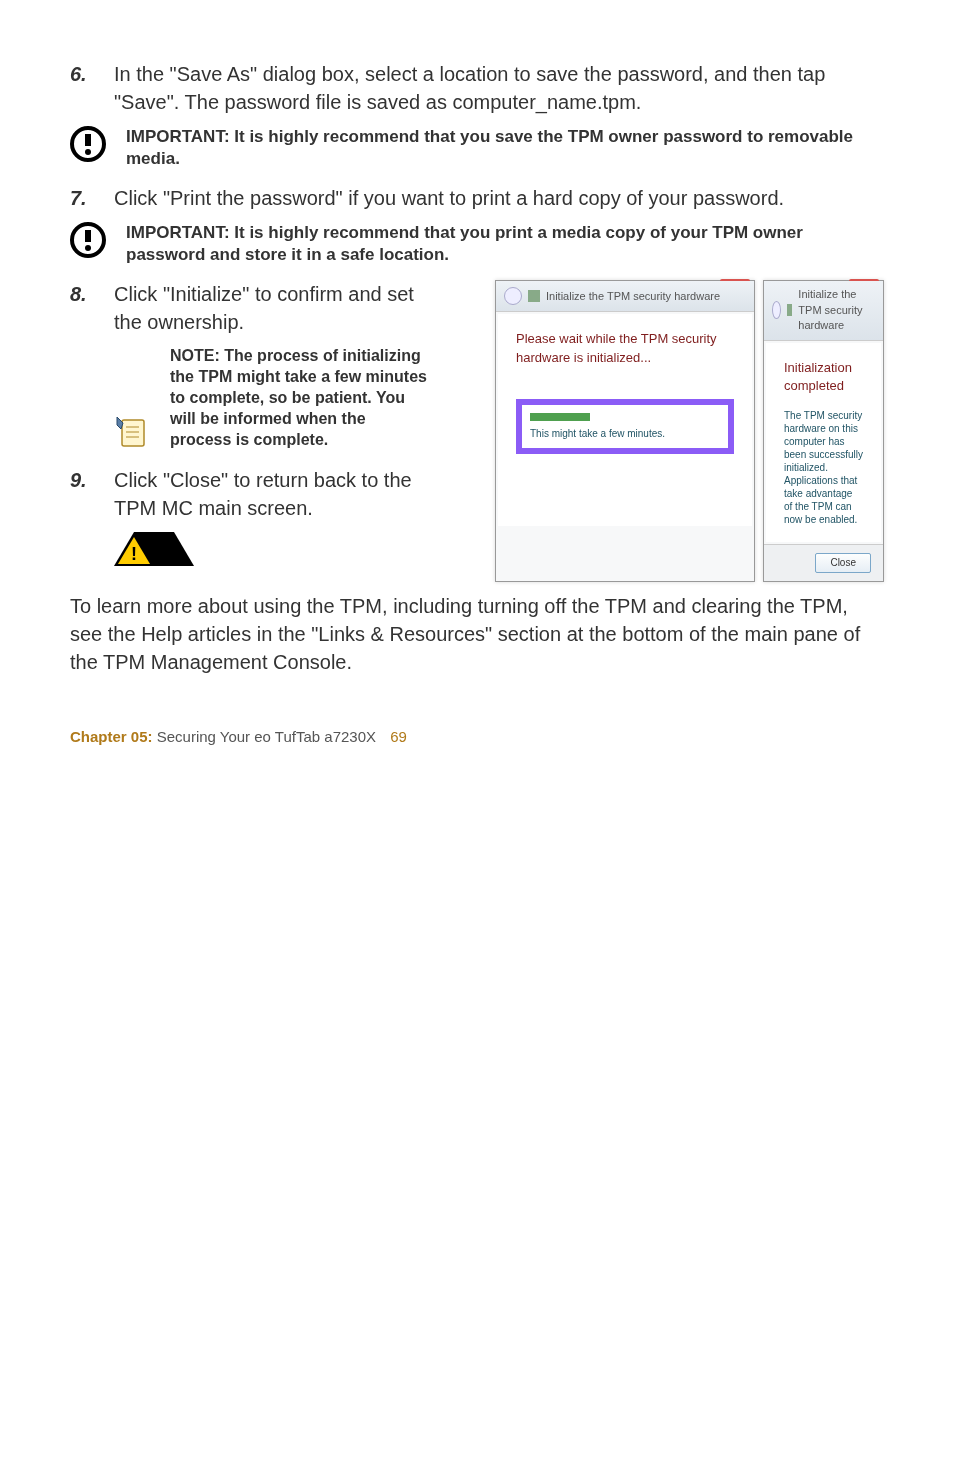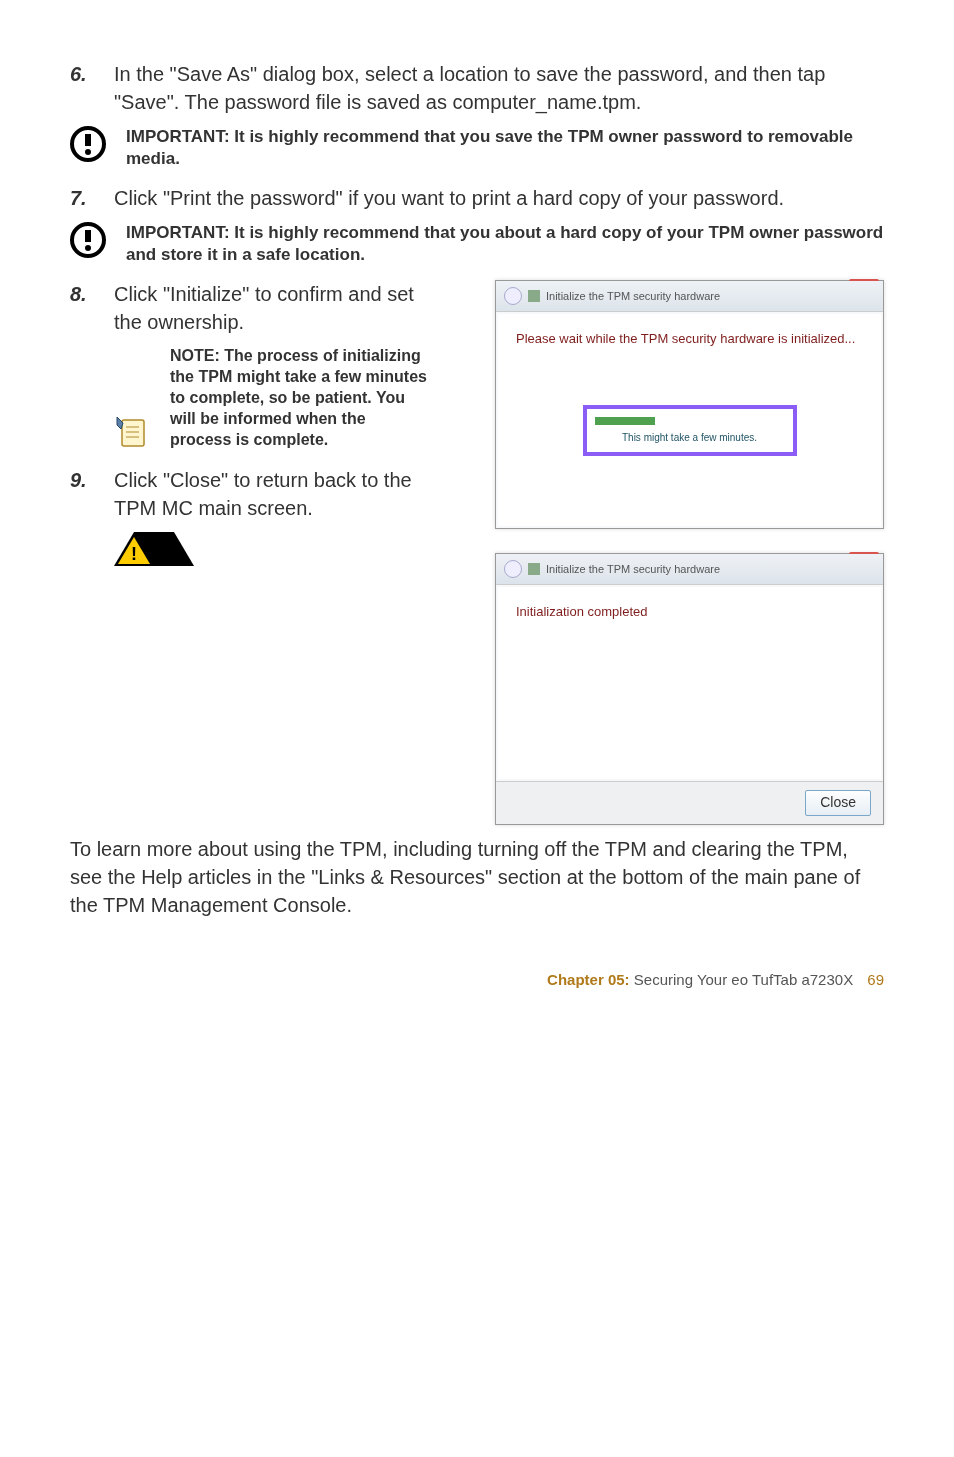--- a/index.html
+++ b/index.html
@@ -49,22 +49,22 @@
     display: flex;
     gap: 18px;
     margin-bottom: 10px;
   }
   .two-col .left {
     flex: 0 0 360px;
   }
   .two-col .right {
     flex: 1;
     display: flex;
-    flex-direction: column;
-    gap: 24px;
+    flex-direction: row;
+    gap: 8px;
     padding-left: 47px;
   }
   .dialog {
     border: 1px solid #999;
     background: #f7f8f9;
     position: relative;
     box-shadow: 0 0 4px rgba(0,0,0,.15);
     font-size: 11px;
     color: #254;
   }
@@ -103,44 +103,43 @@
     color: #7f1d1d;
     font-size: 13px;
     margin-bottom: 14px;
   }
   .dlg-line {
     color: #256;
     font-size: 10px;
     line-height: 1.3;
   }
   .prog {
-    border: 4px solid #8b5cf6;
+    border: 6px solid #8b5cf6;
     padding: 8px;
     width: 190px;
-    margin: 56px auto 0 auto;
-    text-align: center;
+    margin: 32px auto 0 auto;
   }
   .prog-bar {
     height: 8px;
     width: 60px;
     background: #4fa04f;
     margin-bottom: 6px;
   }
   .dlg-footer {
     background: #eef0f2;
     padding: 8px 12px;
     text-align: right;
     border-top: 1px solid #ccc;
   }
   .dlg-btn {
     display: inline-block;
     border: 1px solid #7ba7c9;
     background: linear-gradient(#fdfefe,#e6eef5);
     padding: 2px 14px;
-    font-size: 14px;
+    font-size: 10px;
     color: #333;
     border-radius: 2px;
   }
   .chip-icon {
     width: 12px;
     height: 12px;
     background: #8a8;
     display: inline-block;
   }
   .back-arrow {
@@ -148,21 +147,21 @@
     height: 16px;
     border-radius: 50%;
     border: 1px solid #aac;
     background: #eef;
     display: inline-block;
   }
   .para {
     margin-bottom: 50px;
   }
   .footer {
-    text-align: right;
+    text-align: left;
     font-size: 15px;
     color: #555;
   }
   .footer .ch {
     color: #b07a1a;
     font-weight: bold;
   }
   .footer .num {
     color: #b07a1a;
     margin-left: 10px;
@@ -248,21 +247,21 @@
   <div class="text">IMPORTANT: It is highly recommend that you save the TPM owner password to removable media.</div>
 </div>
 
 <div class="step">
   <div class="step-num">7.</div>
   <div class="step-body">Click "Print the password" if you want to print a hard copy of your password.</div>
 </div>
 
 <div class="callout">
   <div class="icon-important"></div>
-  <div class="text">IMPORTANT: It is highly recommend that you about a hard copy of your TPM owner password and store it in a safe location.</div>
+  <div class="text">IMPORTANT: It is highly recommend that you print a media copy of your TPM owner password and store it in a safe location.</div>
 </div>
 
 <div class="two-col">
   <div class="left">
 
     <div class="step">
       <div class="step-num">8.</div>
       <div class="step-body">Click "Initialize" to confirm and set the ownership.</div>
     </div>
 
@@ -309,20 +308,21 @@
 
     <div class="dialog">
       <div class="close">x</div>
       <div class="titlebar">
         <span class="back-arrow"></span>
         <span class="chip-icon"></span>
         <span>Initialize the TPM security hardware</span>
       </div>
       <div class="dbody" style="min-height:160px;">
         <div class="dlg-h1">Initialization completed</div>
+        <div class="dlg-line">The TPM security hardware on this computer has been successfully initialized. Applications that take advantage of the TPM can now be enabled.</div>
       </div>
       <div class="dlg-footer">
         <span class="dlg-btn">Close</span>
       </div>
     </div>
   </div>
 </div>
 
 <div class="para">To learn more about using the TPM, including turning off the TPM and clearing the TPM, see the Help articles in the "Links &amp; Resources" section at the bottom of the main pane of the TPM Management Console.</div>
 

